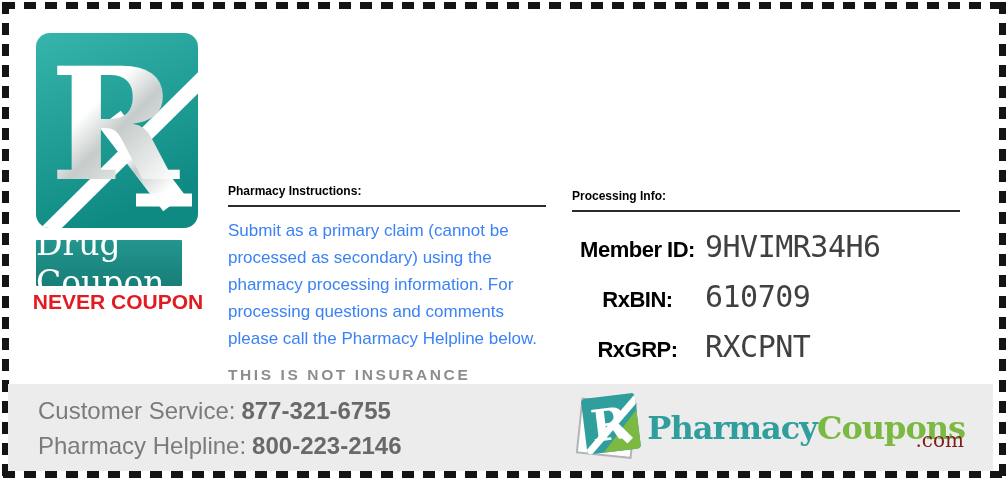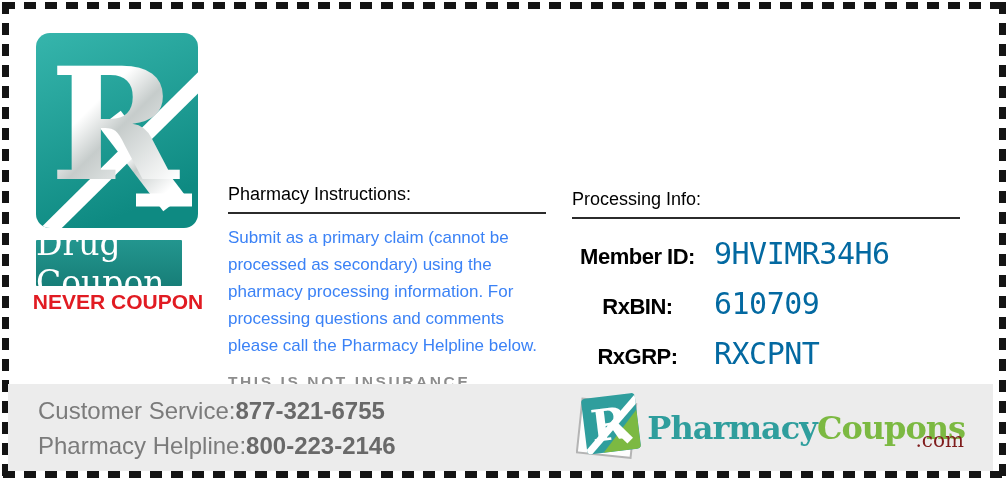--- a/index.html
+++ b/index.html
@@ -26,39 +26,39 @@
          font-size:21px;font-weight:bold;color:#e11b22;}
 
   
   .title-block{position:absolute;left:228px;top:18px;}
   .drug-name{margin:0;font-size:72px;font-weight:bold;letter-spacing:-3px;
              line-height:74px;color:#000;white-space:nowrap;}
   .subtitle{font-size:62px;font-weight:400;letter-spacing:-2px;line-height:60px;color:#000;}
 
   
   .instructions{position:absolute;left:228px;top:184px;width:318px;}
-  .sec-heading{margin:0;font-size:18px;font-weight:normal;color:#000;
+  .sec-heading{margin:0;font-size:12px;font-weight:bold;color:#000;
                padding-bottom:7px;border-bottom:2px solid #2b2b2b;}
   .body-text{margin:10px 0 0;font-size:17px;line-height:27px;color:#3b82f6;}
   .disclaimer{margin-top:14px;font-size:15.5px;font-weight:bold;
               letter-spacing:2.6px;color:#8d8d8d;white-space:nowrap;}
 
   
   .processing{position:absolute;left:572px;top:189px;width:388px;}
   .rows{margin-top:17px;}
   .field-row{display:flex;align-items:baseline;margin-bottom:15px;}
   .field-label{width:131px;text-align:center;font-size:22px;font-weight:bold;
                letter-spacing:-0.5px;color:#000;flex:none;}
-  .field-value{margin-left:11px;font-family:"DejaVu Sans Mono",monospace;
-               font-size:30px;letter-spacing:-0.5px;color:#0369a1;}
+  .field-value{margin-left:2px;font-family:"DejaVu Sans Mono",monospace;
+               font-size:30px;letter-spacing:-0.5px;color:#404040;}
 
   
   .footer-bar{position:absolute;left:8px;right:15px;bottom:9px;height:87px;background:#ececec;}
   .contact{position:absolute;left:30px;top:9px;font-size:24px;color:#7b7b7b;line-height:35px;}
-  .contact b{color:#696969;margin-left:0;font-weight:bold;}
+  .contact b{color:#696969;margin-left:6px;font-weight:bold;}
 
   .pc-logo{position:absolute;right:28px;top:50%;transform:translateY(-50%);
            display:flex;align-items:center;gap:5px;cursor:pointer;}
   .pc-word{position:relative;font-family:"DejaVu Serif",serif;font-weight:bold;
            font-size:32px;letter-spacing:-1px;line-height:38px;white-space:nowrap;}
   .pc-teal{color:#2f9e9d;}
   .pc-green{color:#7cb942;}
   .pc-com{position:absolute;right:1px;bottom:-12px;font-size:20px;font-weight:normal;
           letter-spacing:0;color:#7f1d1d;}
 </style>

